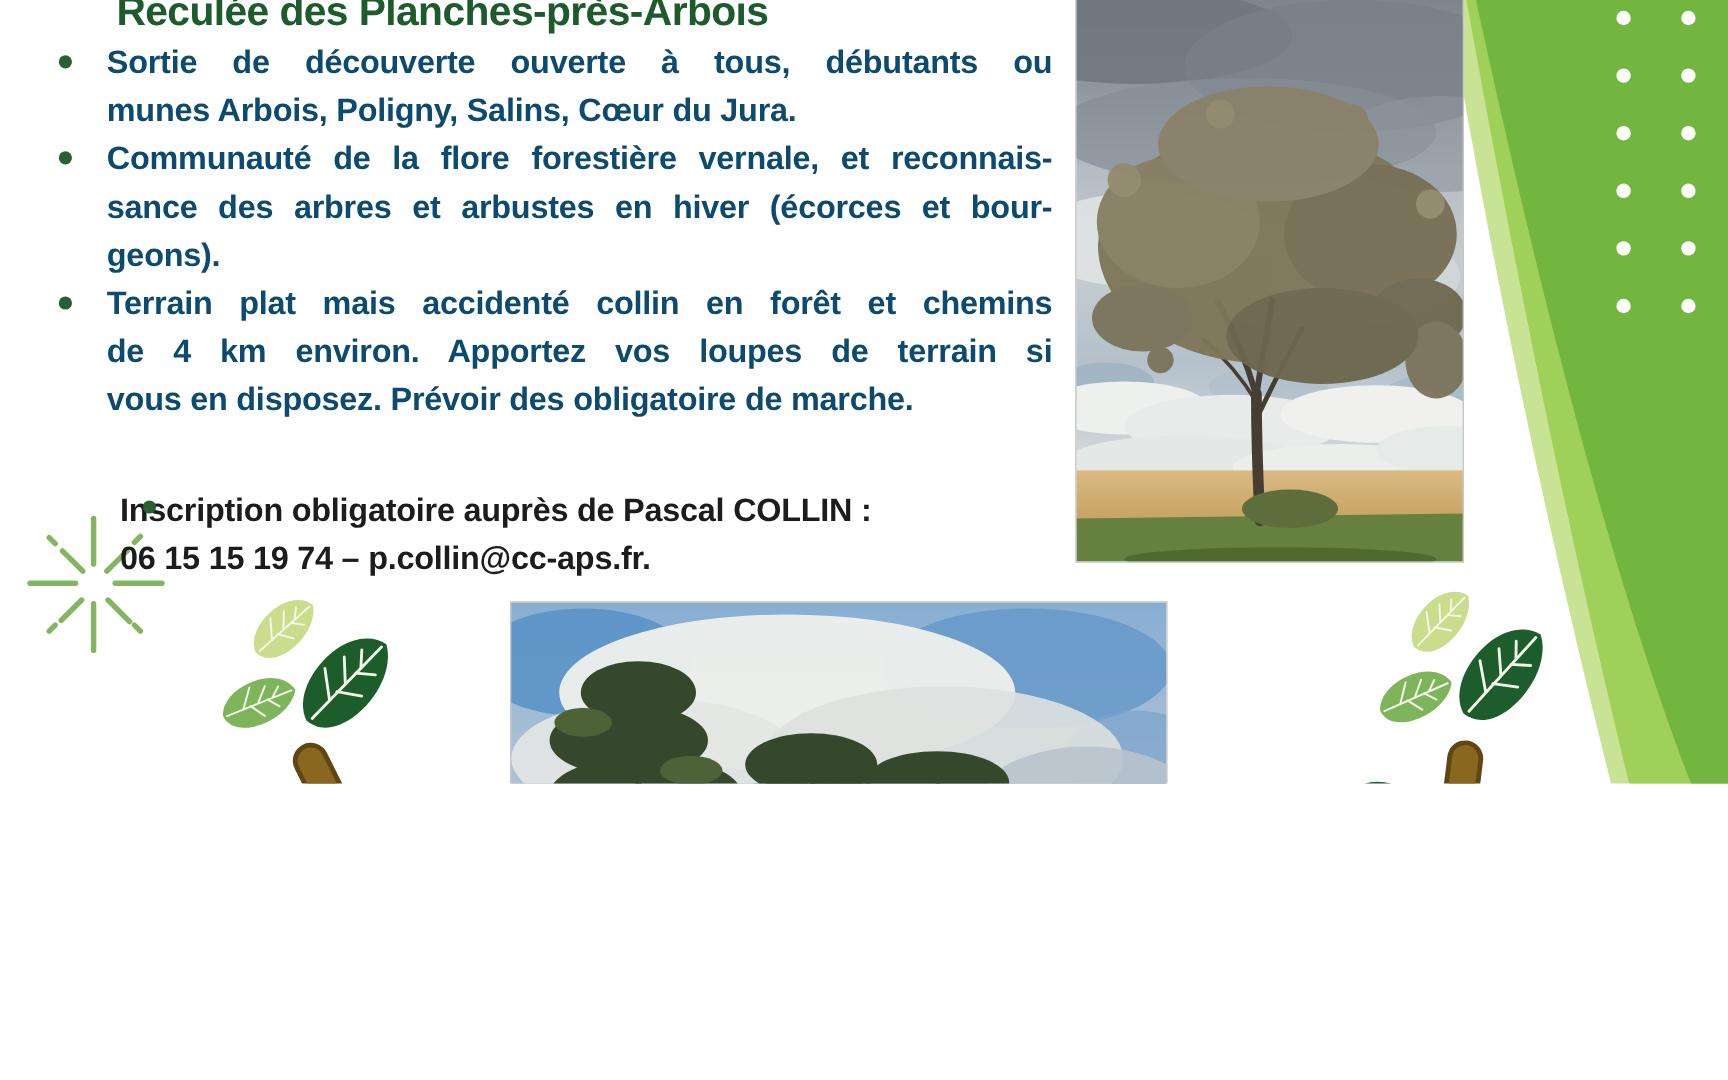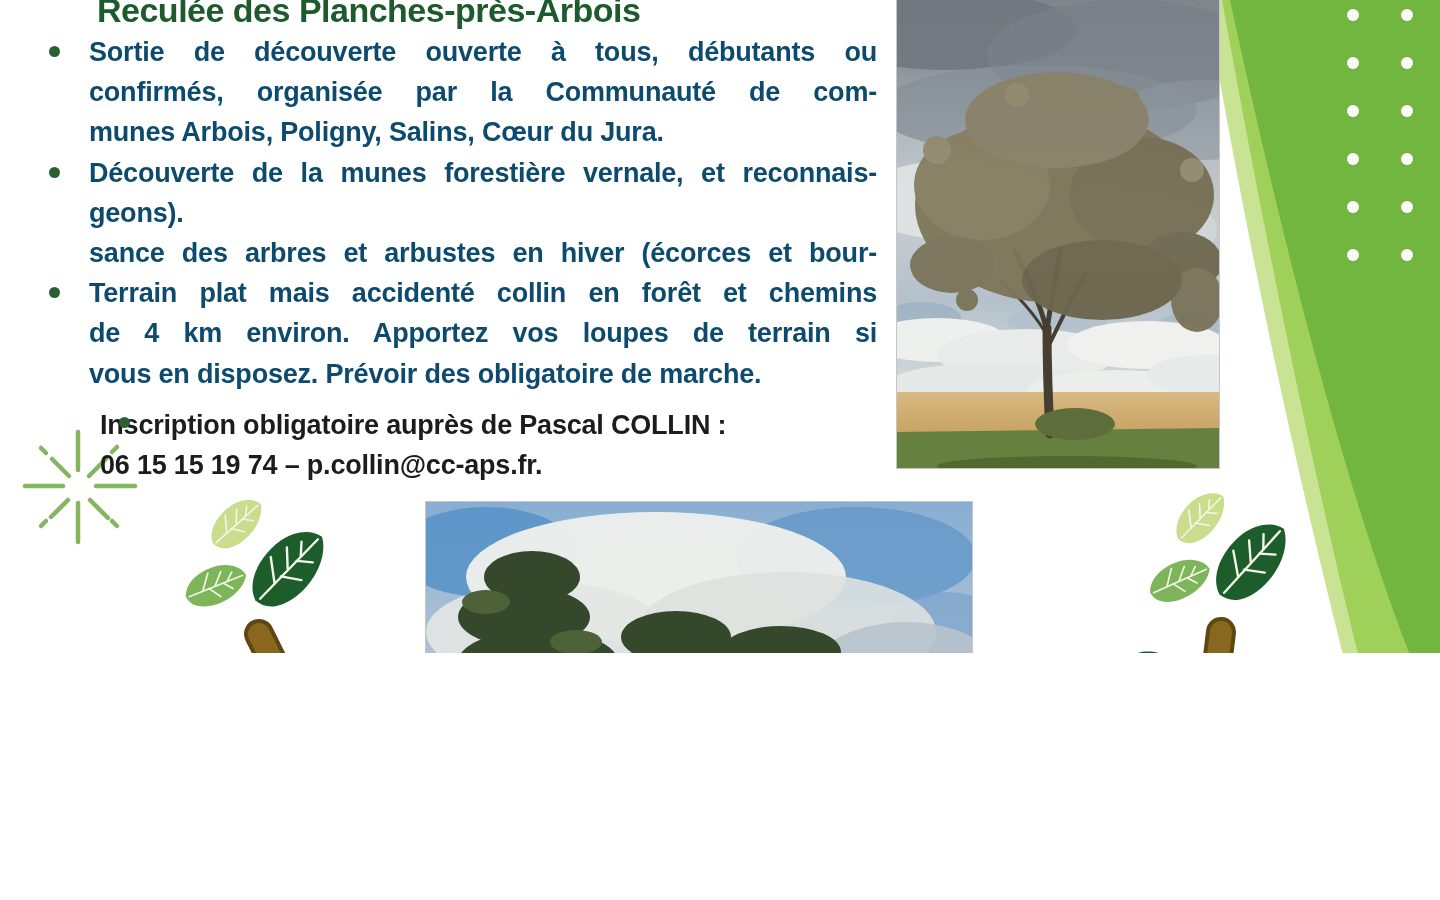--- a/index.html
+++ b/index.html
@@ -284,28 +284,27 @@
       </g>
     </svg>
   </div>
 
   <div class="title">Reculée des Planches-près-Arbois</div>
 
   <div class="bullets">
     <div class="item">
       <span class="dot"></span>
       <div class="bline jline">Sortie de découverte ouverte à tous, débutants ou</div>
-      <div class="bline jline">confirmés, organisée par la Communauté de com-</div>
       <div class="bline lline">munes Arbois, Poligny, Salins, Cœur du Jura.</div>
     </div>
     <div class="item">
       <span class="dot"></span>
-      <div class="bline jline">Découverte de la munes forestière vernale, et reconnais-</div>
+      <div class="bline jline">Communauté de la flore forestière vernale, et reconnais-</div>
+      <div class="bline jline">sance des arbres et arbustes en hiver (écorces et bour-</div>
       <div class="bline lline">geons).</div>
-      <div class="bline jline">sance des arbres et arbustes en hiver (écorces et bour-</div>
     </div>
     <div class="item">
       <span class="dot"></span>
       <div class="bline jline">Terrain plat mais accidenté collin en forêt et chemins</div>
       <div class="bline jline">de 4 km environ. Apportez vos loupes de terrain si</div>
       <div class="bline lline">vous en disposez. Prévoir des obligatoire de marche.</div>
     </div>
   </div>
 
   <div class="registration">

